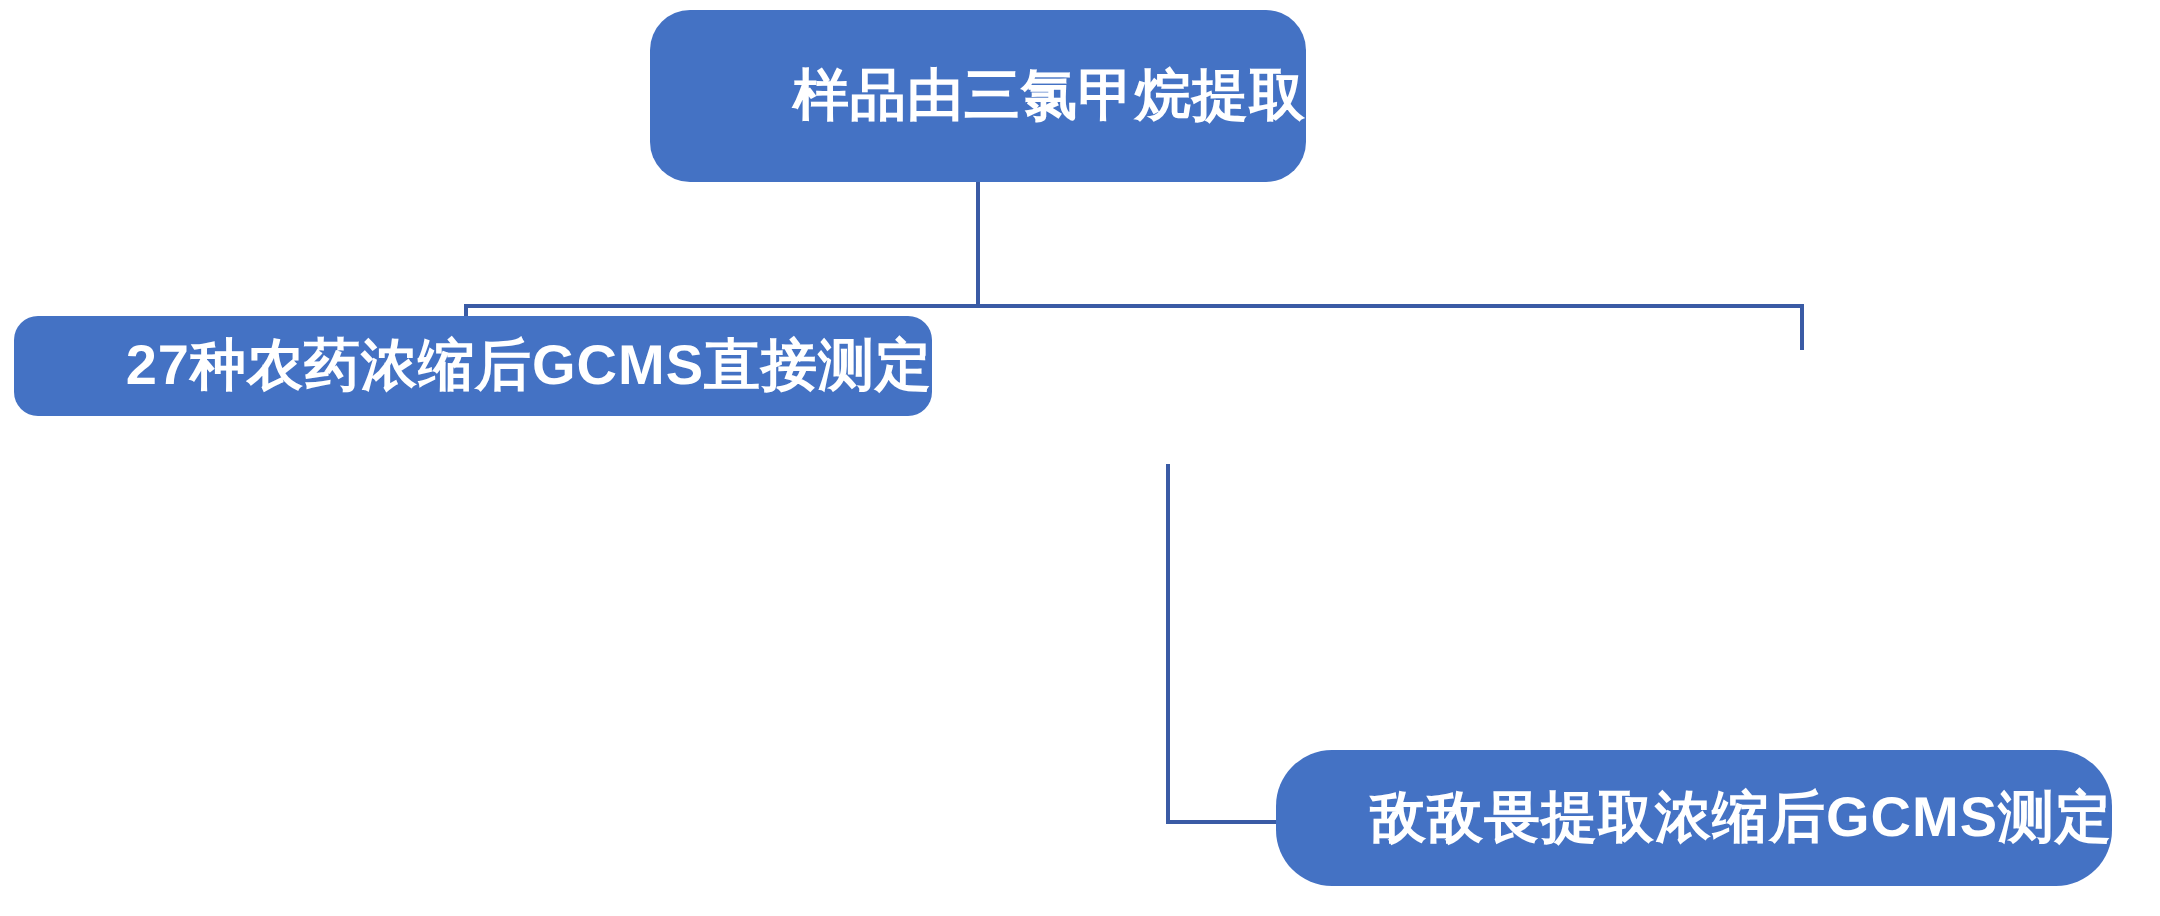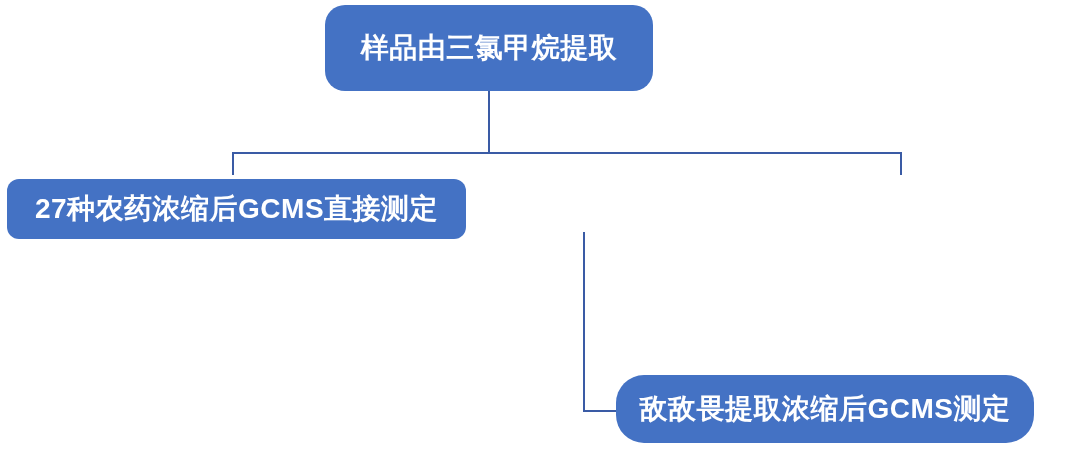--- a/index.html
+++ b/index.html
@@ -17,46 +17,46 @@
     background: var(--bg);
     overflow: hidden;
     font-family: "Liberation Sans", "DejaVu Sans", sans-serif;
   }
   .node {
     position: absolute;
     background: var(--node-fill);
     color: var(--node-text);
     display: flex;
     align-items: center;
-    justify-content: center;
+    justify-content: flex-end;
     text-align: center;
     font-weight: bold;
     z-index: 2;
     letter-spacing: 0.5px;
   }
   .node-root {
     left: 325px; top: 5px;
     width: 328px; height: 86px;
     border-radius: 20px;
     font-size: 28px;
   }
   .node-left-child {
-    left: 7px; top: 179px;
-    width: 459px; height: 60px;
+    left: 7px; top: 158px;
+    width: 459px; height: 50px;
     border-radius: 12px;
     font-size: 28px;
   }
   .node-right-child {
     left: 545px; top: 173px;
     width: 418px; height: 60px;
     border-radius: 12px;
     font-size: 28px;
   }
   .node-right-grandchild {
-    left: 616px; top: 375px;
+    left: 638px; top: 375px;
     width: 418px; height: 68px;
     border-radius: 28px;
     font-size: 28px;
   }
   .connector {
     position: absolute;
     background: var(--connector);
     z-index: 1;
   }
   .c-root-stem      { left: 488px; top: 91px;  width: 2px;   height: 62px; }

